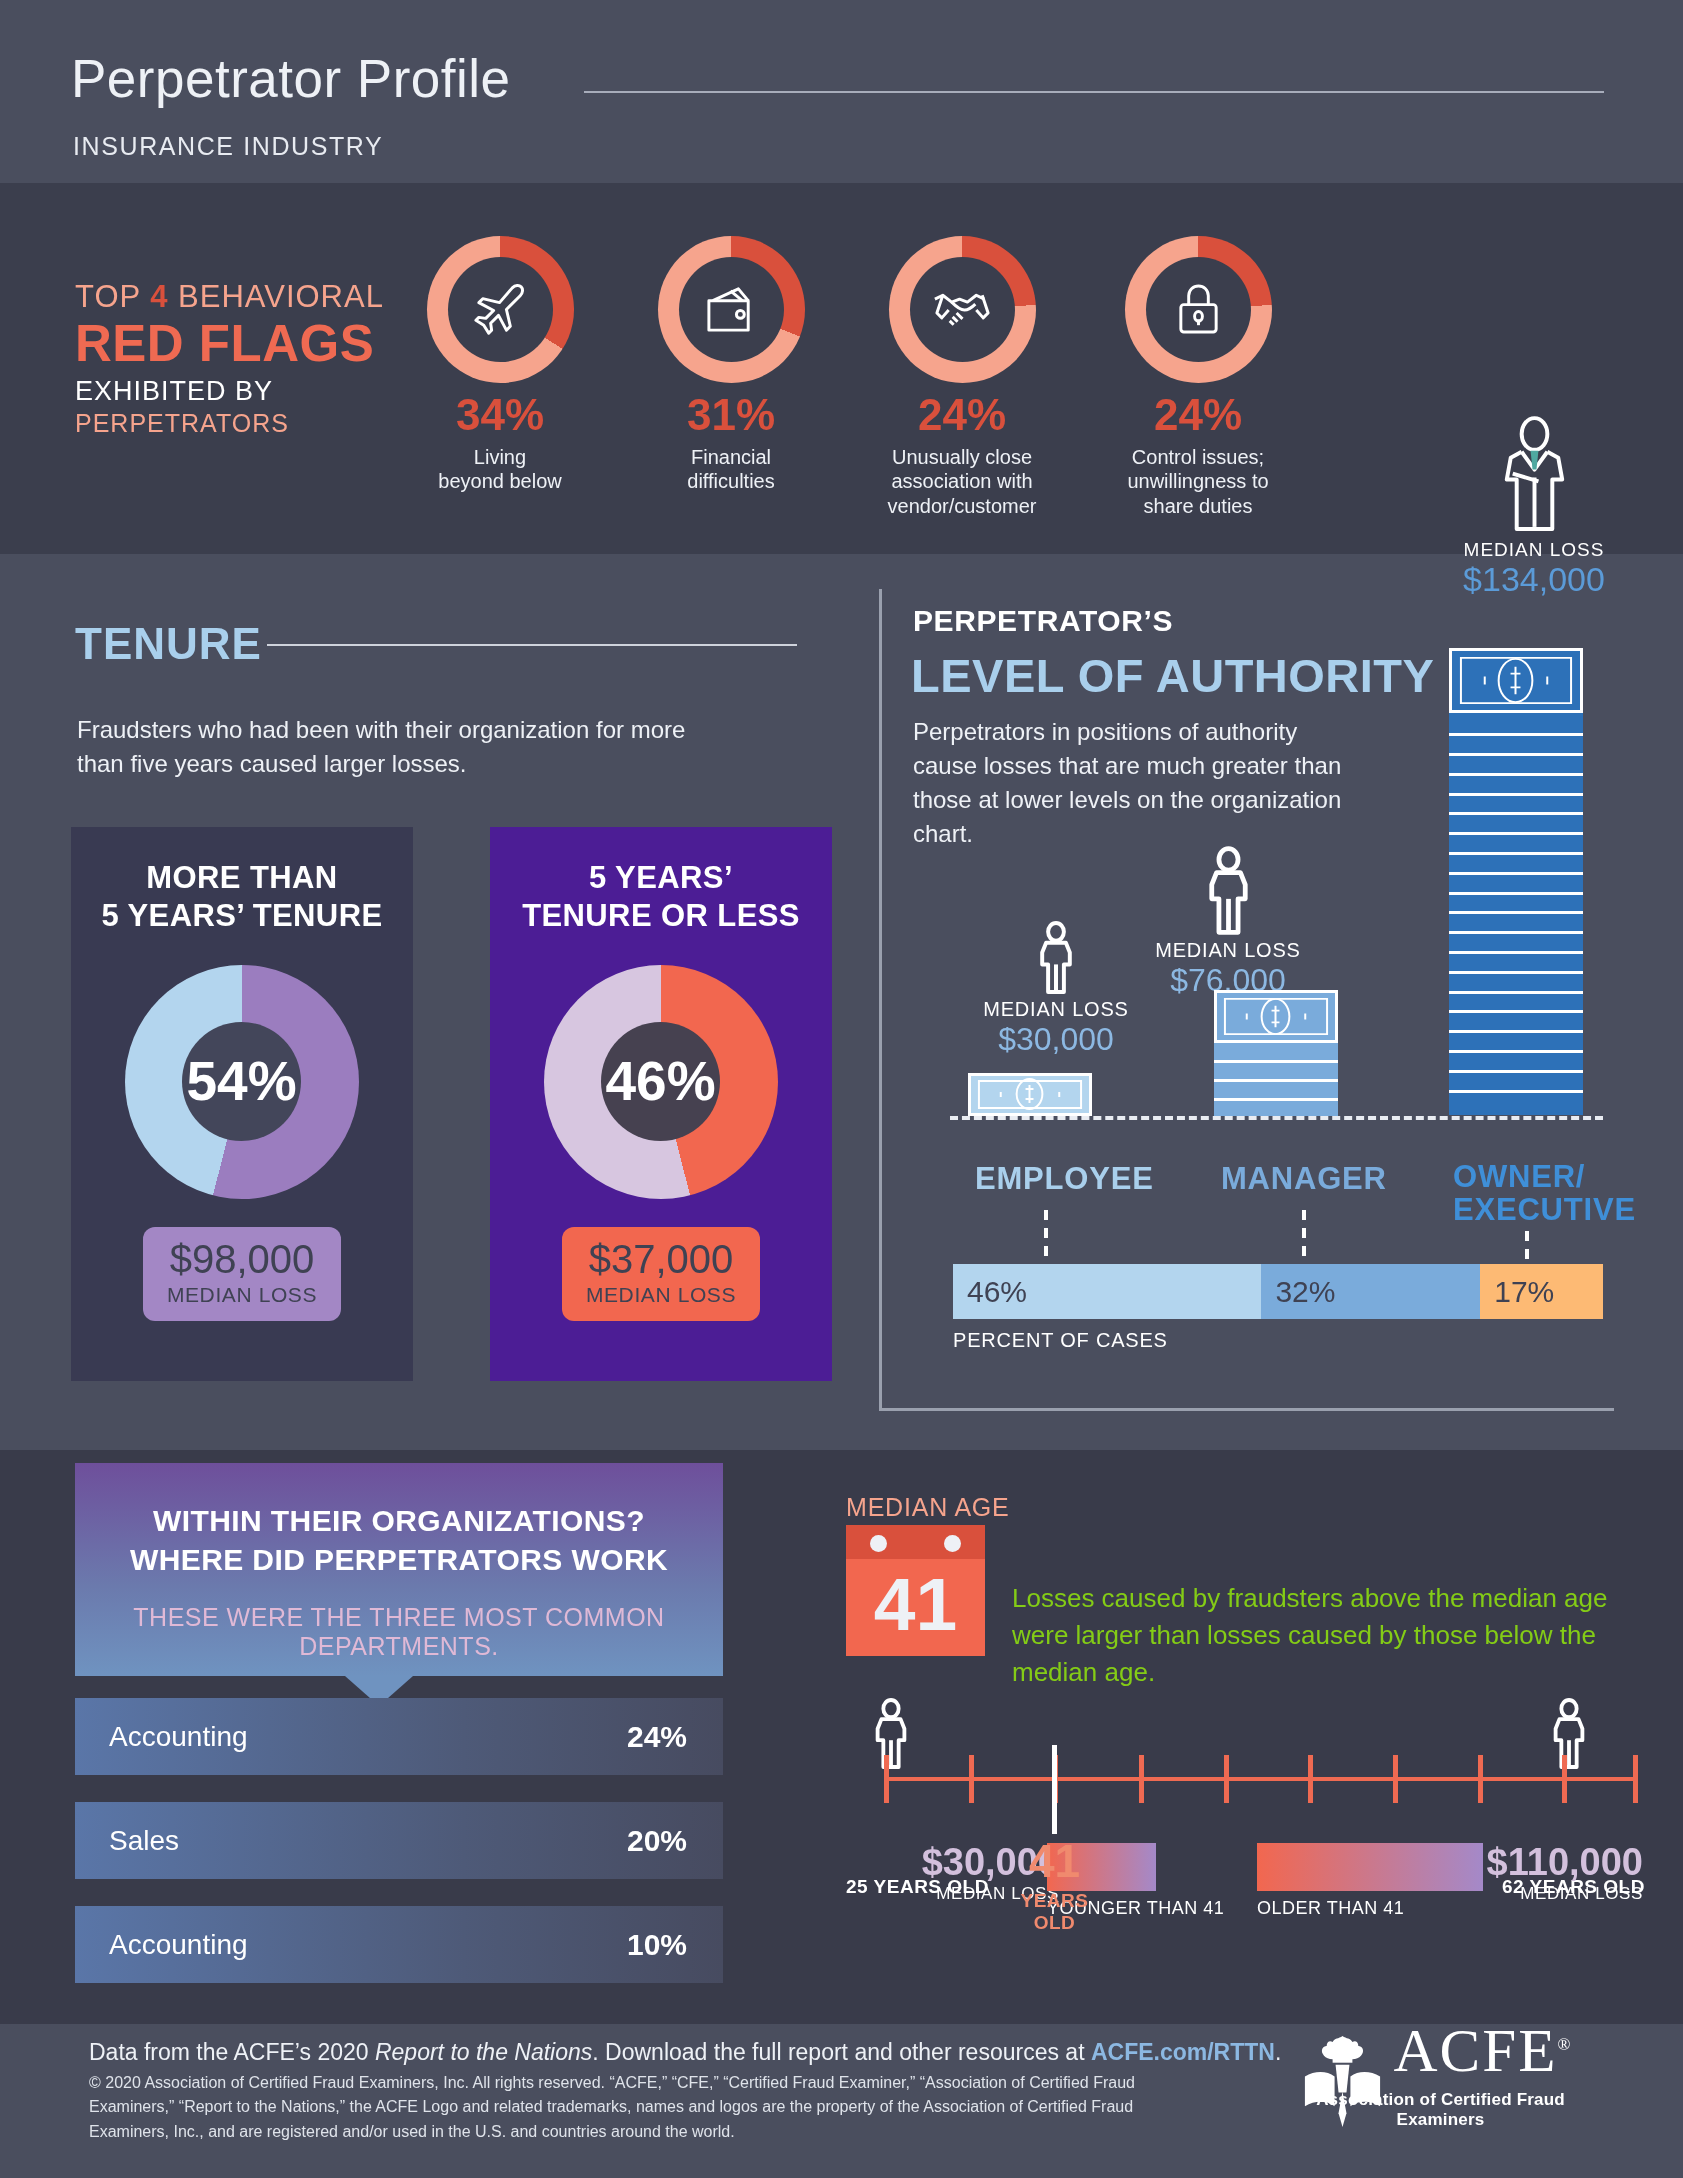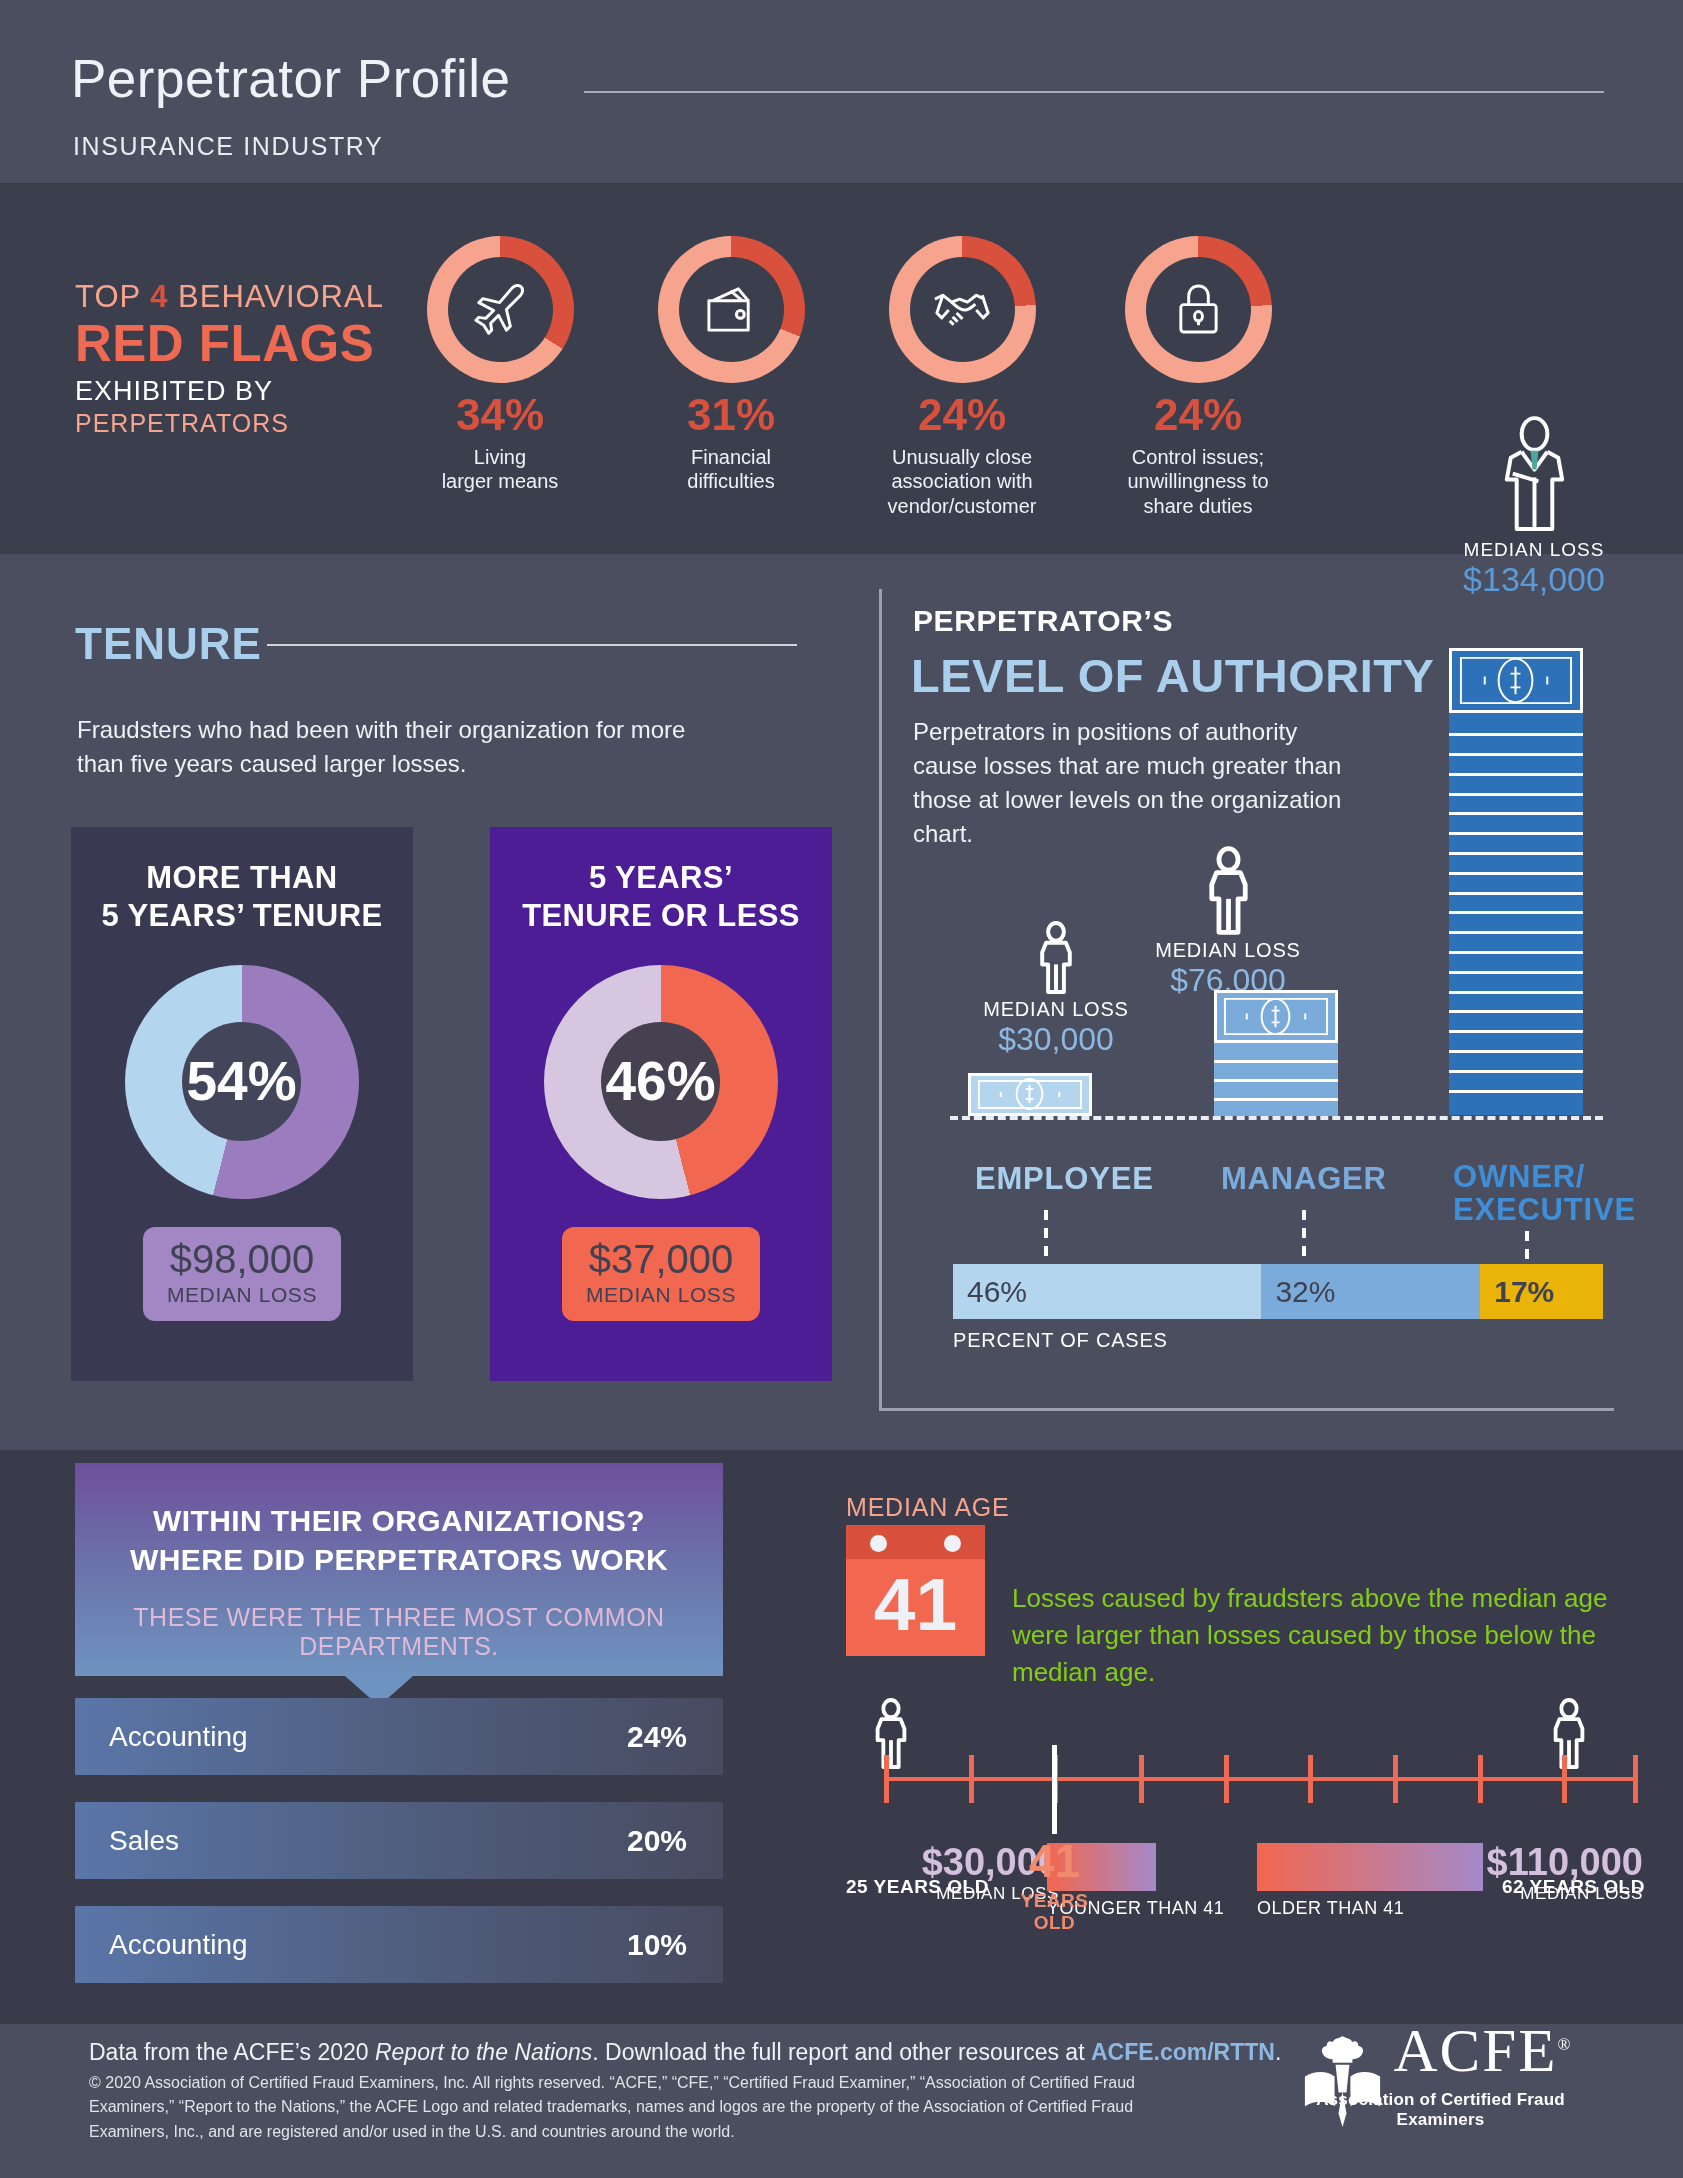--- a/index.html
+++ b/index.html
@@ -155,21 +155,21 @@
   <div class="donut" style="background:conic-gradient(#d9503c 0 34%, #f6a48d 34% 100%);">
     <div class="hole">
       <svg width="63" height="63" viewBox="0 0 64 64" fill="none" stroke="#ffffff" stroke-width="3" stroke-linejoin="round">
         <path d="M44 10c3-3 7-3 9-1s2 6-1 9L38 32l4 17-4 4-8-15-8 8 1 7-3 3-5-8-8-5 3-3 7 1 8-8-15-8 4-4 17 4z"></path>
       </svg>
     </div>
   </div>
   <div class="rf-pct cond">34%</div>
   <div class="rf-label cond">
     <div>Living</div>
-    <div>larger means</div>
+    <div>beyond below</div>
   </div>
 </div>
 
 <div class="rf-item" style="left:632px;">
   <div class="donut" style="background:conic-gradient(#d9503c 0 31%, #f6a48d 31% 100%);">
     <div class="hole">
       <svg width="61" height="57" viewBox="0 0 62 58" fill="none" stroke="#ffffff" stroke-width="3" stroke-linejoin="round">
         <path d="M8 20h40v30H8z"></path>
         <path d="M12 20l26-12 10 12"></path>
         <path d="M30 10l12 10"></path>
@@ -367,21 +367,21 @@
   <div>EXECUTIVE</div>
 </div>
 
 <div class="tick" style="left:1044px; top:1210px; height:48px; background:repeating-linear-gradient(180deg,#fff 0 10px,transparent 10px 18px);"></div>
 <div class="tick" style="left:1302px; top:1210px; height:48px; background:repeating-linear-gradient(180deg,#fff 0 10px,transparent 10px 18px);"></div>
 <div class="tick" style="left:1525px; top:1231px; height:30px; background:repeating-linear-gradient(180deg,#fff 0 10px,transparent 10px 18px);"></div>
 
 <div id="pct-bar">
   <div style="flex:46; background:#b3d5ee;">46%</div>
   <div style="flex:32; background:#7aabdb;">32%</div>
-  <div style="flex:17; background:#eab308;font-weight:bold;">17%</div>
+  <div style="flex:17; background:#fdba74;">17%</div>
 </div>
 <div id="pct-caption" class="cond">PERCENT OF CASES</div>
 
 <div id="bottom"></div>
 
 <div id="dept-bubble">
   <div id="dept-q">
     <div>WITHIN THEIR ORGANIZATIONS?</div>
     <div>WHERE DID PERPETRATORS WORK</div>
   </div>

